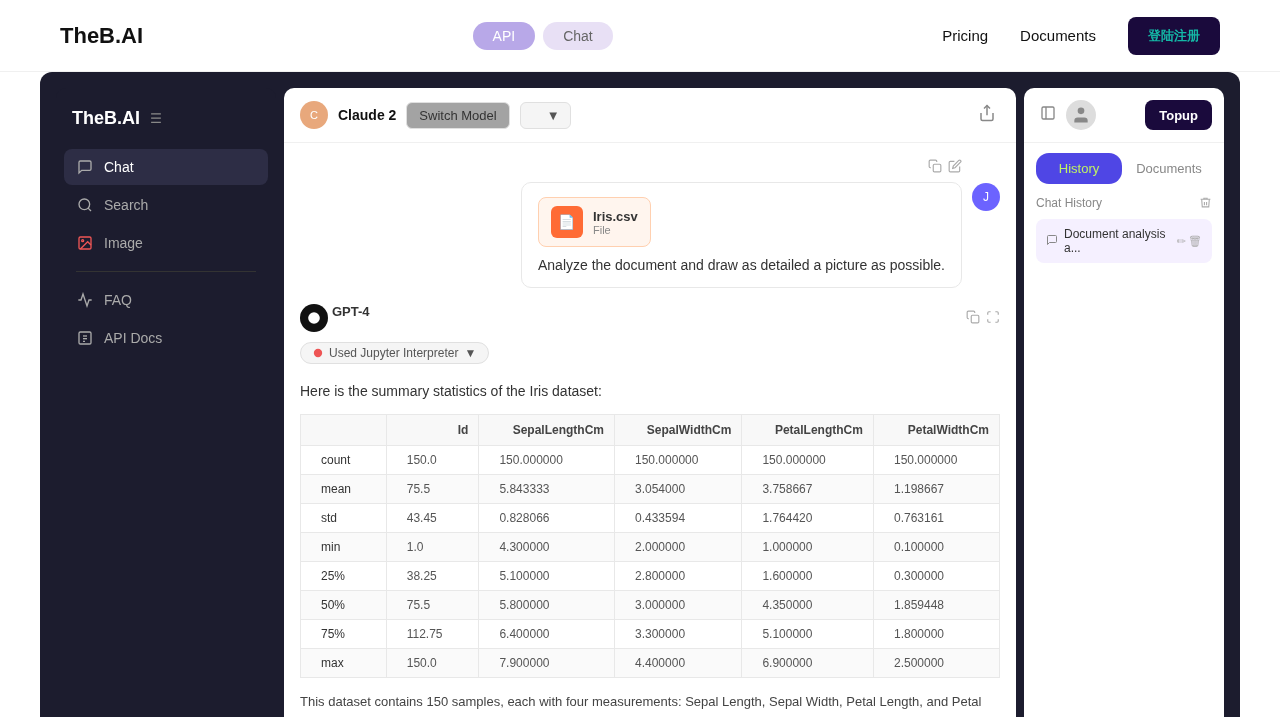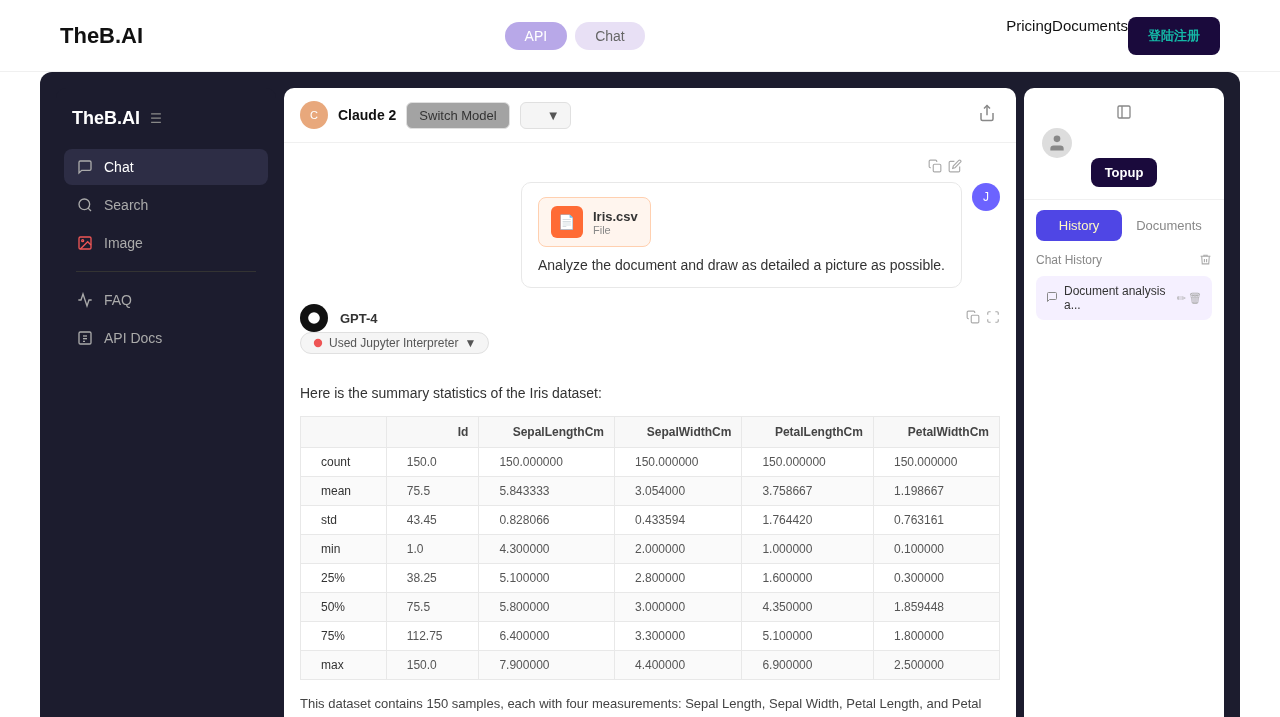--- a/index.html
+++ b/index.html
@@ -10,21 +10,21 @@
       display: flex; align-items: center; justify-content: space-between;
       padding: 0 60px; height: 72px; background: #fff; border-bottom: 1px solid #f0f0f0;
     }
     .navbar-logo { font-size: 22px; font-weight: 700; color: #111; }
     .navbar-center { display: flex; gap: 8px; }
     .navbar-pill {
       background: #e8e0f5; border-radius: 20px; padding: 6px 20px;
       font-size: 14px; color: #666; cursor: pointer;
     }
     .navbar-pill.active { background: #b8a8e8; color: #fff; }
-    .navbar-right { display: flex; align-items: flex-start; }
+    .navbar-right { display: flex; align-items: center; gap: 32px; }
     .navbar-link { font-size: 15px; color: #111; cursor: pointer; text-decoration: none; }
     .navbar-btn {
       background: #1a0a3c; color: #14b8a6; border: none; border-radius: 8px;
       padding: 10px 20px; font-size: 13px; font-weight: 700; cursor: pointer;
     }
 
     
     .app-container {
       background: #1c1c2e; padding: 16px; border-radius: 12px;
       margin: 0 40px 20px; min-height: 600px; display: flex; gap: 0;
@@ -105,31 +105,31 @@
     }
     .file-icon {
       width: 32px; height: 32px; background: #ff6b35; border-radius: 6px;
       display: flex; align-items: center; justify-content: center; color: #fff; font-size: 14px;
     }
     .file-name { font-size: 13px; font-weight: 600; color: #333; }
     .file-type { font-size: 11px; color: #888; }
 
     
     .ai-message { margin-bottom: 16px; }
-    .ai-msg-header { display: flex; align-items: center; gap: 12px; margin-bottom: 0; }
+    .ai-msg-header { display: flex; gap: 4px; margin-bottom: 10px; }
     .ai-avatar {
       width: 28px; height: 28px; border-radius: 50%; background: #111;
       display: flex; align-items: center; justify-content: center; font-size: 10px; color: #fff;
     }
     .ai-name { font-size: 13px; font-weight: 600; color: #333; }
     .ai-msg-actions { margin-left: auto; display: flex; gap: 6px; }
     .jupyter-badge {
       display: inline-flex; align-items: center; gap: 6px; background: #f5f5f5;
       border: 1px solid #e0e0e0; border-radius: 16px; padding: 3px 12px;
-      font-size: 12px; color: #555; margin-bottom: 28px;
+      font-size: 12px; color: #555; margin-bottom: 16px;
     }
     .ai-text { font-size: 14px; color: #333; line-height: 1.6; margin-bottom: 12px; }
 
     
     .stats-table { width: 100%; border-collapse: collapse; font-size: 12px; margin-bottom: 14px; }
     .stats-table th {
       background: #f8f8f8; padding: 8px 10px; text-align: right;
       font-weight: 600; color: #444; border: 1px solid #e8e8e8;
     }
     .stats-table td {
@@ -141,42 +141,40 @@
     
     .analysis-text { font-size: 13px; color: #444; line-height: 1.6; margin-bottom: 10px; }
 
     
     .right-panel {
       width: 200px; background: #fff; border-radius: 10px;
       display: flex; flex-direction: column; overflow: hidden;
     }
     .right-panel-header {
       display: flex; padding: 12px; gap: 0; border-bottom: 1px solid #f0f0f0;
-      align-items: center;
-      flex-direction: column;
     }
     .panel-icon-btn {
       background: none; border: none; color: #888; cursor: pointer;
       font-size: 16px; padding: 4px;
     }
     .panel-avatar {
       width: 30px; height: 30px; border-radius: 50%; background: #ddd;
       margin: 0 auto 0 6px;
       overflow: hidden; display: flex; align-items: center; justify-content: center;
     }
     .topup-btn {
       background: #1a0a3c; color: #fff; border: none; border-radius: 8px;
       padding: 7px 14px; font-size: 13px; font-weight: 600; cursor: pointer;
     }
     .panel-tabs { display: flex; padding: 10px 12px 0; gap: 4px; }
     .panel-tab {
       flex: 1; text-align: center; padding: 8px 4px; font-size: 13px;
       border-radius: 8px; cursor: pointer; color: #888; border: none; background: none;
     }
-    .panel-tab.active { background: #4f46e5; color: #fef9c3; }
+    .panel-tab.active { background: #4f46e5; color: #bef264; border-radius: 13px; }
     .panel-section { padding: 12px; }
     .panel-section-label {
       display: flex; align-items: flex-start; justify-content: space-between;
       font-size: 12px; color: #888; margin-bottom: 8px;
     }
     .history-item {
       display: flex; align-items: center; gap: 6px; padding: 8px 10px;
       border-radius: 8px; background: #f5f0ff; cursor: pointer; font-size: 12px; color: #333;
     }
     .history-item-icon { color: #888; font-size: 12px; }

